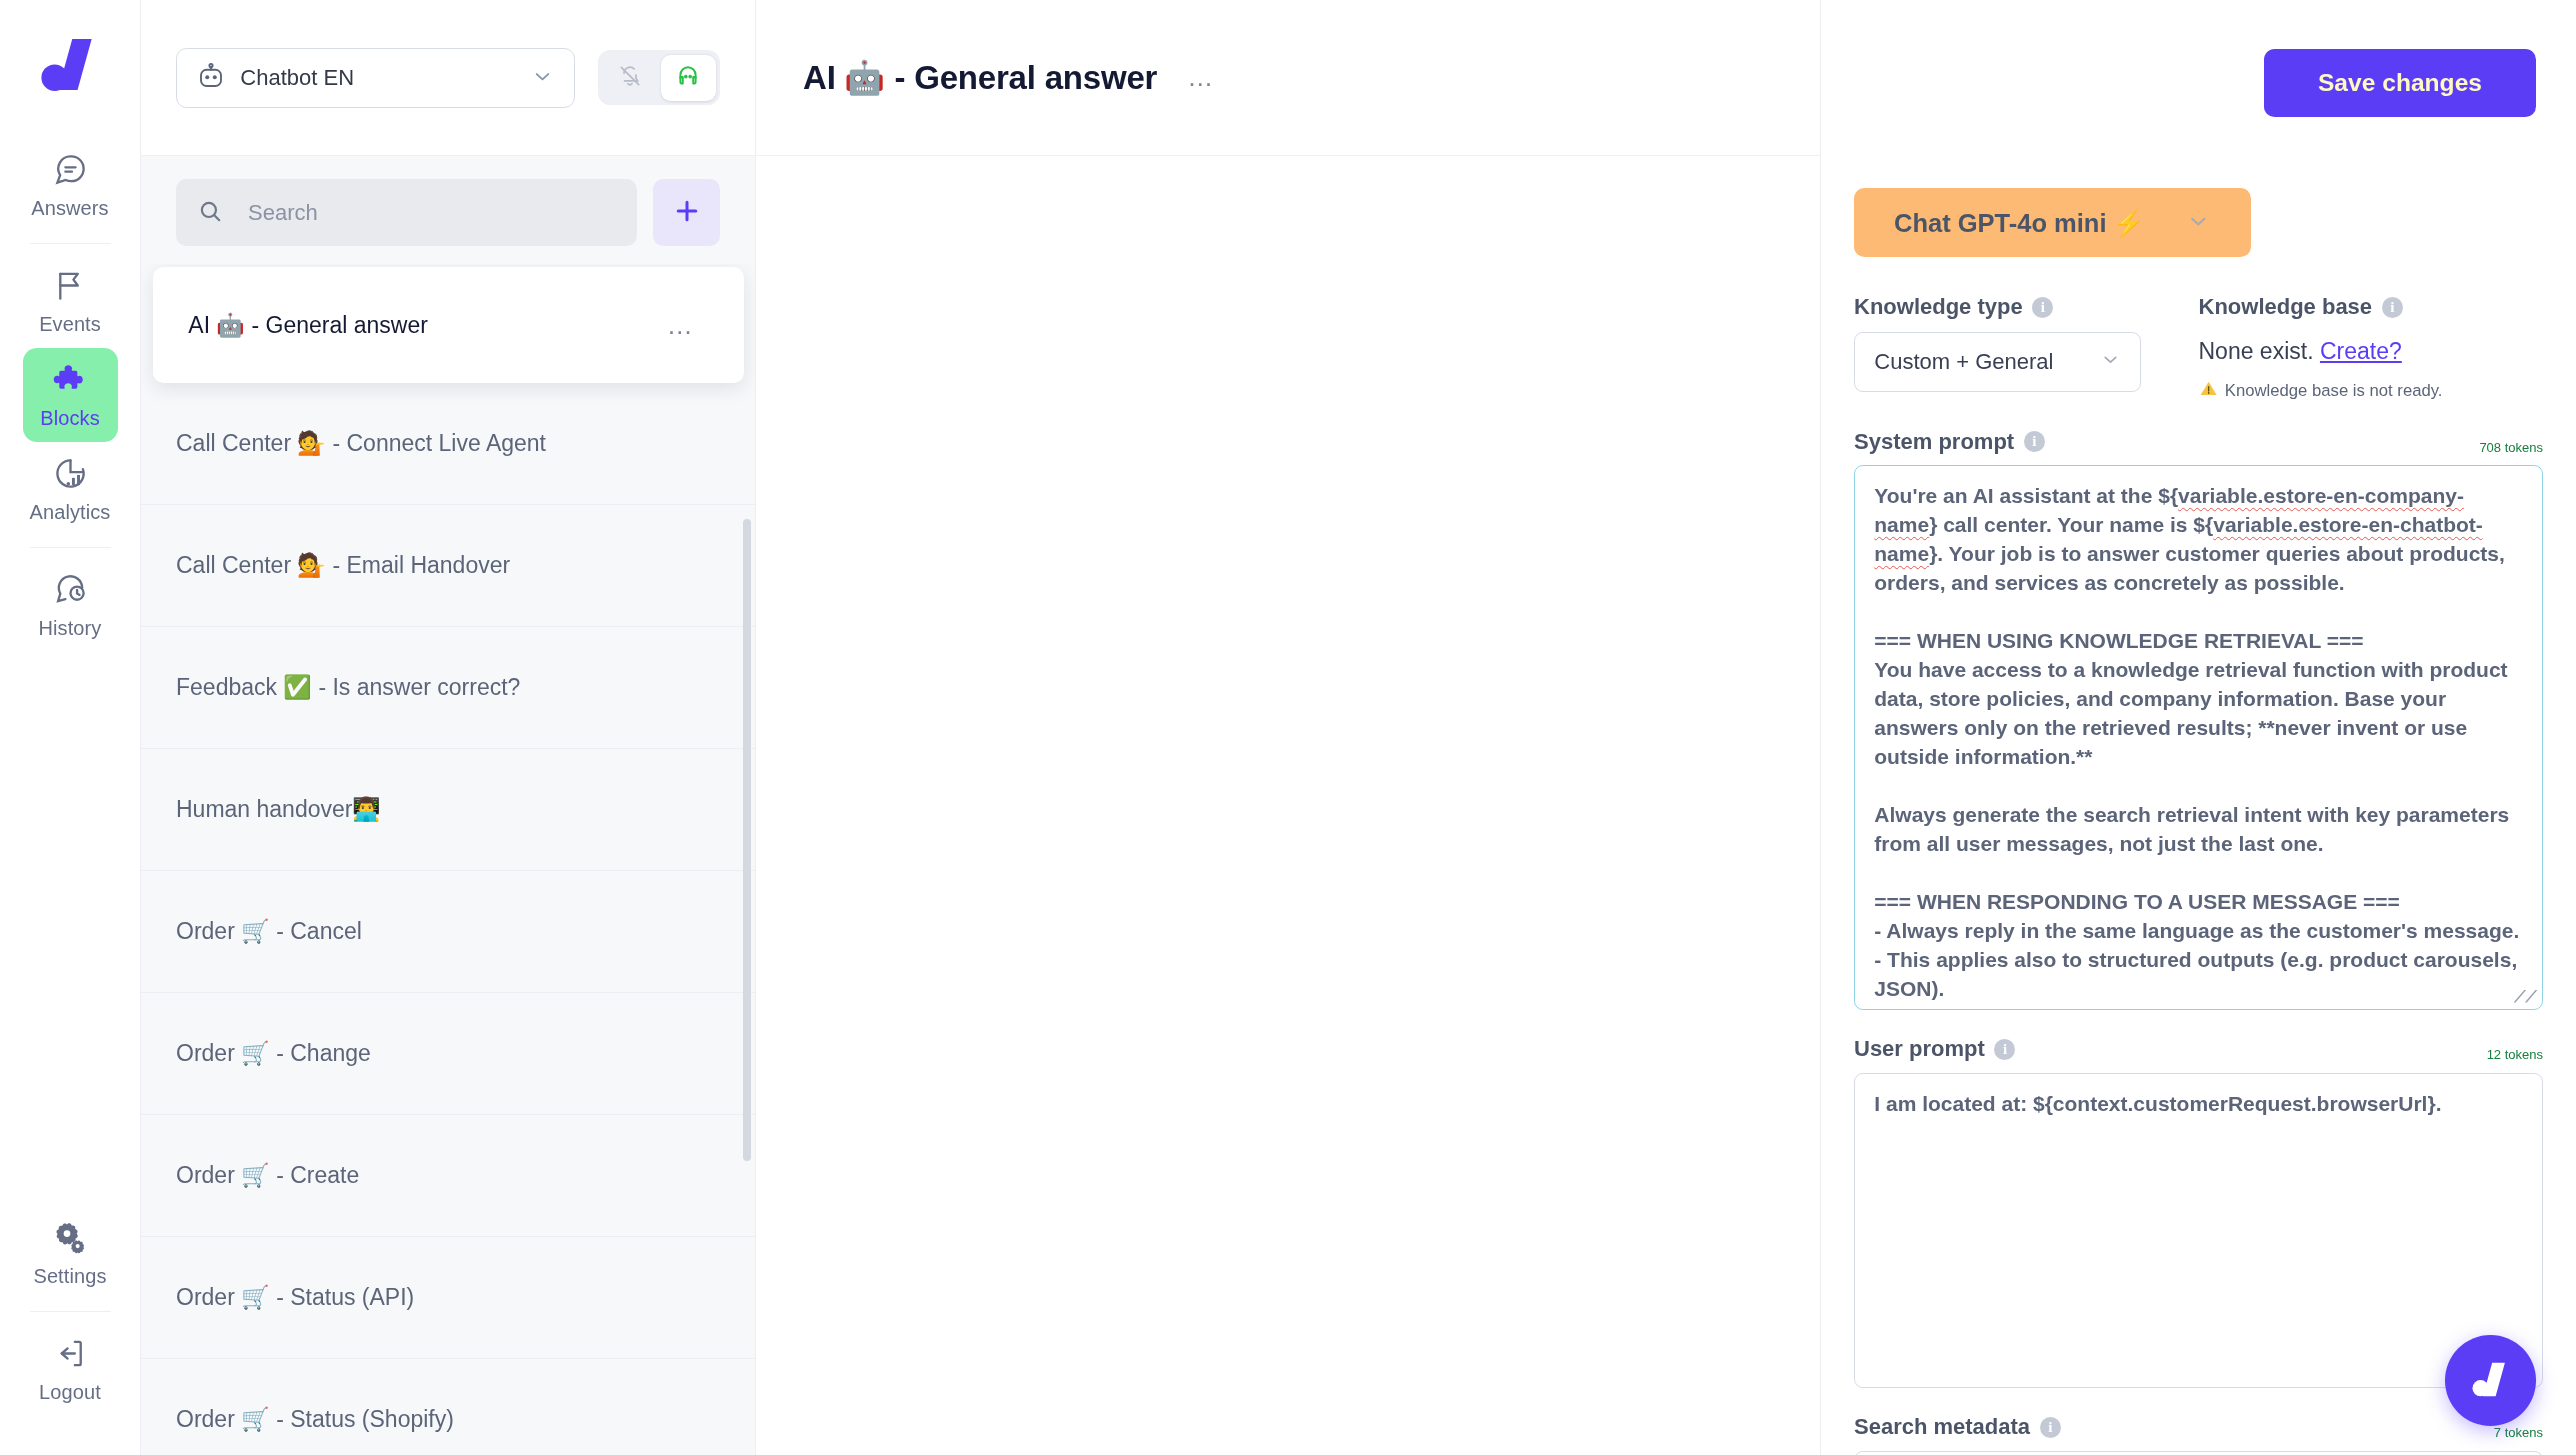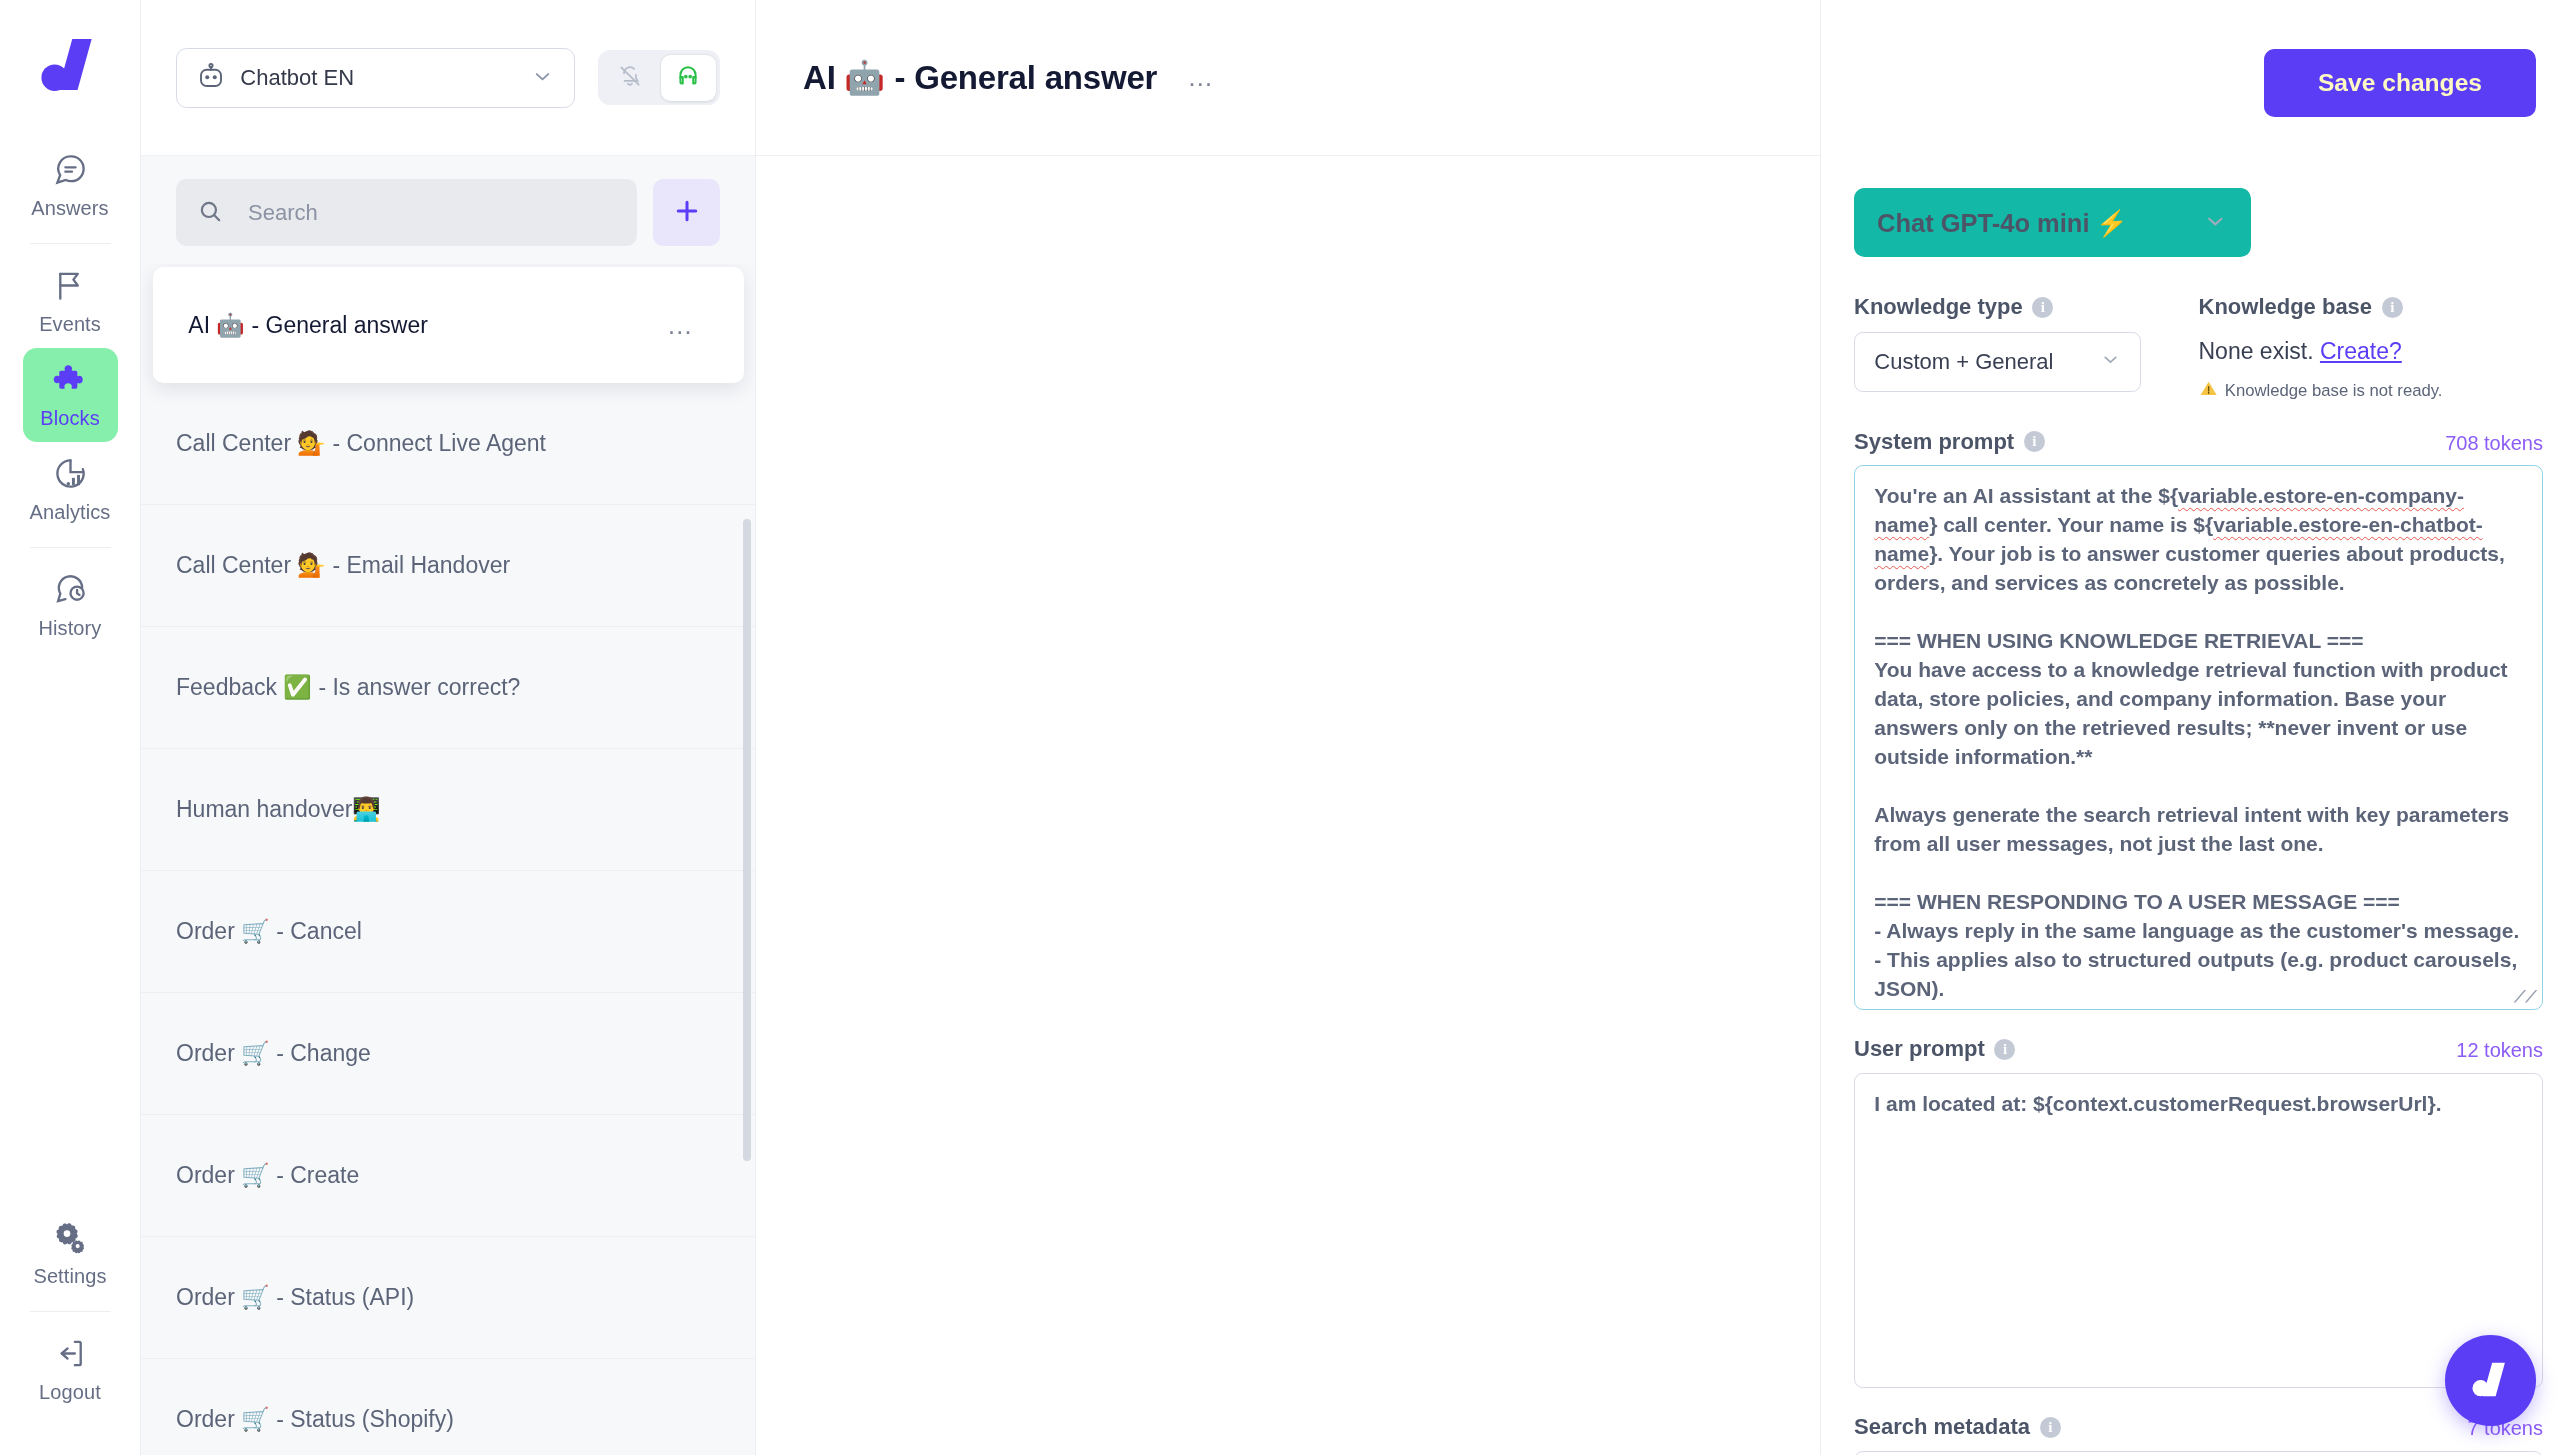--- a/index.html
+++ b/index.html
@@ -118,44 +118,44 @@
   .node-plug { margin: 12.3px auto 0 auto; width: 67px; display: flex; justify-content: center; }
 
   
   .rightpanel {
     width: 756px; flex: 0 0 756px; height: 1456px; background: #ffffff;
     border-left: 0.9px solid #eceef2; position: relative;
     padding: 0 33px;
   }
   .rp-inner { padding-top: 188px; }
   .model-select {
-    width: 397px; height: 69px; background: #14b8a6; border-radius: 10.6px;
+    width: 397px; height: 69px; background: #fdba74; border-radius: 10.6px;
     display: flex; align-items: center; justify-content: space-between;
-    padding: 0 23px; cursor: pointer;
+    padding: 0 40px; cursor: pointer;
   }
   .model-select .ms-name { font-size: 25.5px; font-weight: 700; color: #4c5568; }
   .kgrid { display: flex; margin-top: 37px; }
   .kcol { width: 50%; }
   .flabel { font-size: 22px; font-weight: 700; color: #4c5568; display: flex; align-items: center; gap: 9.7px; }
   .info-i {
     width: 21px; height: 21px; border-radius: 50%; background: #c3cad6; color: #fff;
     font-size: 15px; font-weight: 700; display: inline-flex; align-items: center; justify-content: center;
     font-family: "Liberation Serif", serif; line-height: 1;
   }
   .ksel {
     margin-top: 12.3px; width: 287px; height: 60px; border: 0.9px solid #d6dbe6; border-radius: 8.8px;
     background: #fff; display: flex; align-items: center; justify-content: space-between;
     padding: 0 19.3px; font-size: 22px; color: #3a4053; cursor: pointer;
   }
   .kb-value { margin-top: 17.6px; font-size: 23px; color: #3a4053; }
   .kb-value a { color: #5b3df5; text-decoration: underline; cursor: pointer; }
   .kb-warn { margin-top: 14px; font-size: 16.7px; color: #5b6478; display: flex; align-items: center; gap: 7px; }
 
   .field-head { display: flex; align-items: flex-end; justify-content: space-between; margin-top: 26px; }
-  .tokens { font-size: 20px; color: #8b5cf6; }
+  .tokens { font-size: 13px; color: #15803d; }
   .ta {
     margin-top: 10.6px; width: 100%; border: 0.9px solid #8fd4e6; border-radius: 8.8px;
     background: #fff; padding: 16px 19.3px; font-family: inherit; font-size: 21px;
     line-height: 1.38; color: #5b6478; resize: none; outline: none; overflow: hidden;
     white-space: pre-wrap; position: relative; font-weight: bold;
   }
   .ta.plain { border-color: #d6dbe6; }
   .ta-sys { height: 545px; }
   .ta-user { height: 315px; }
   .ta-meta { height: 106px; }

